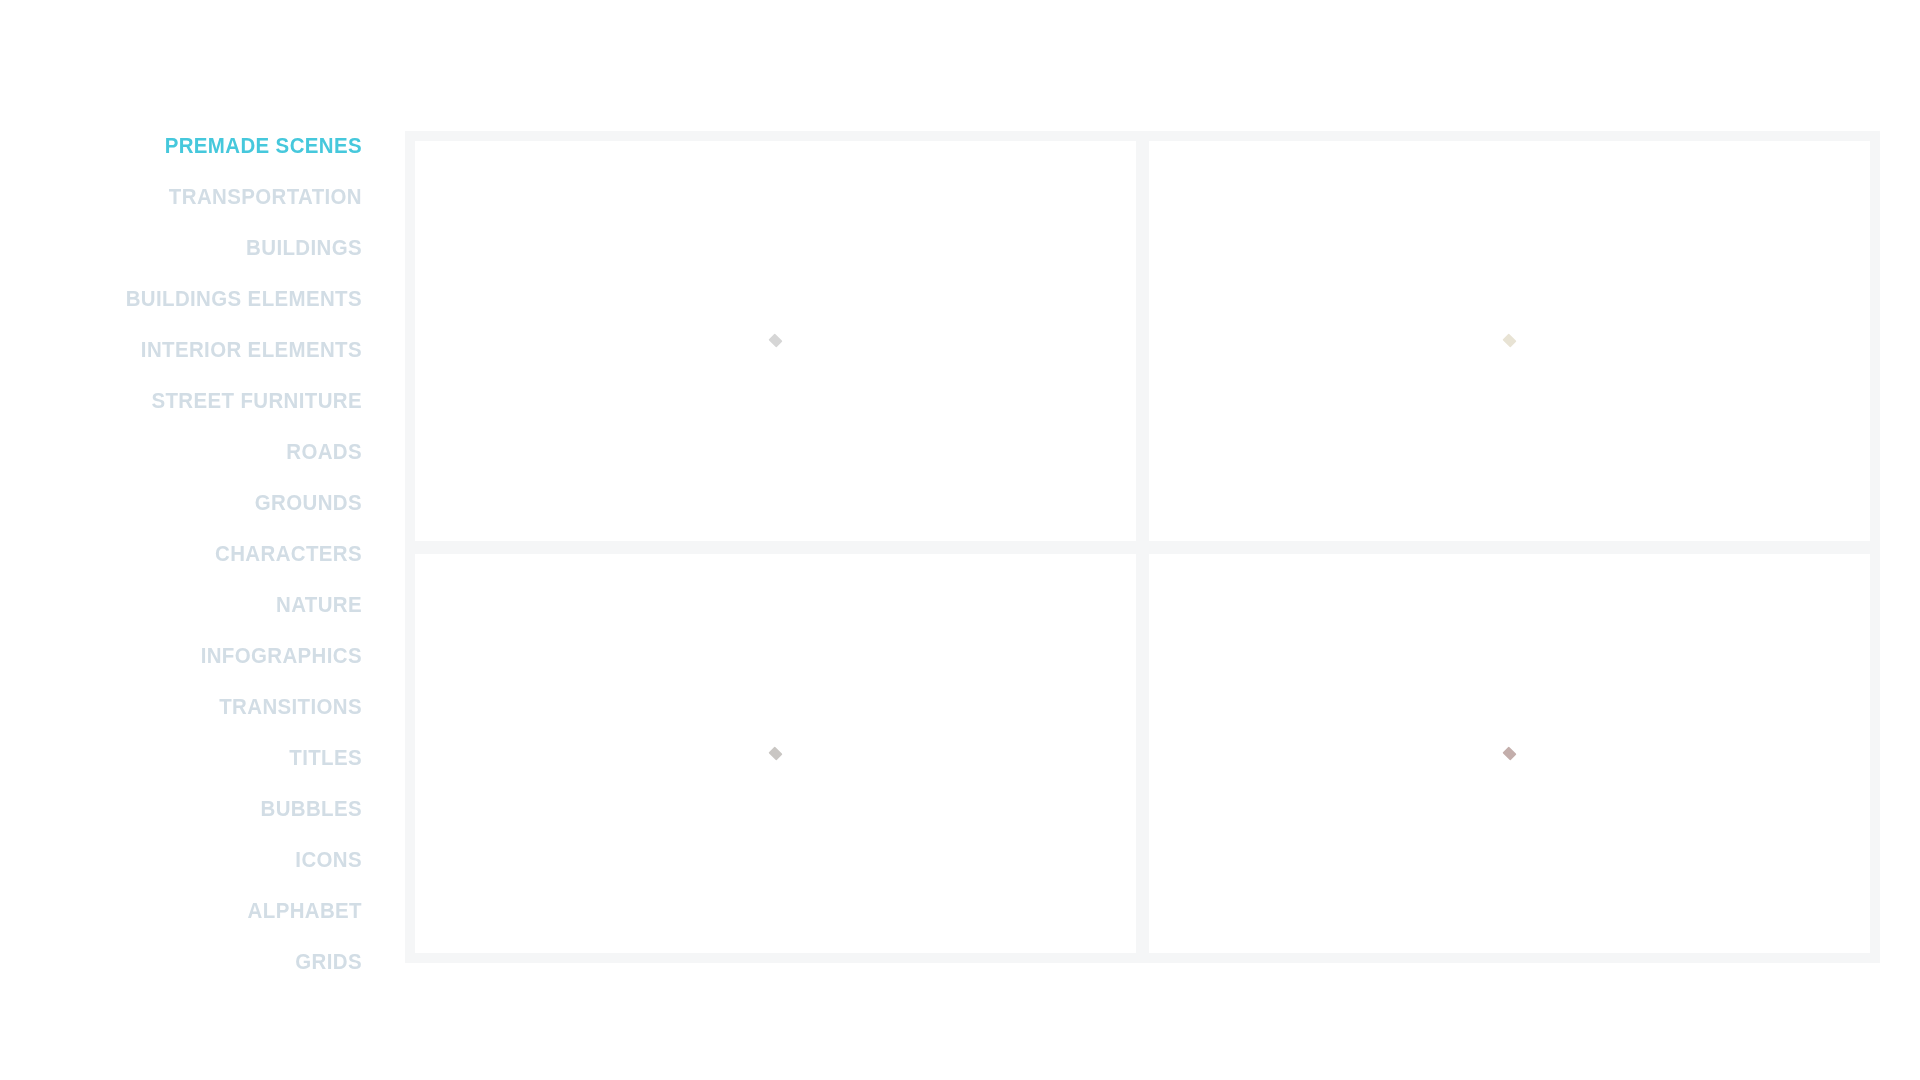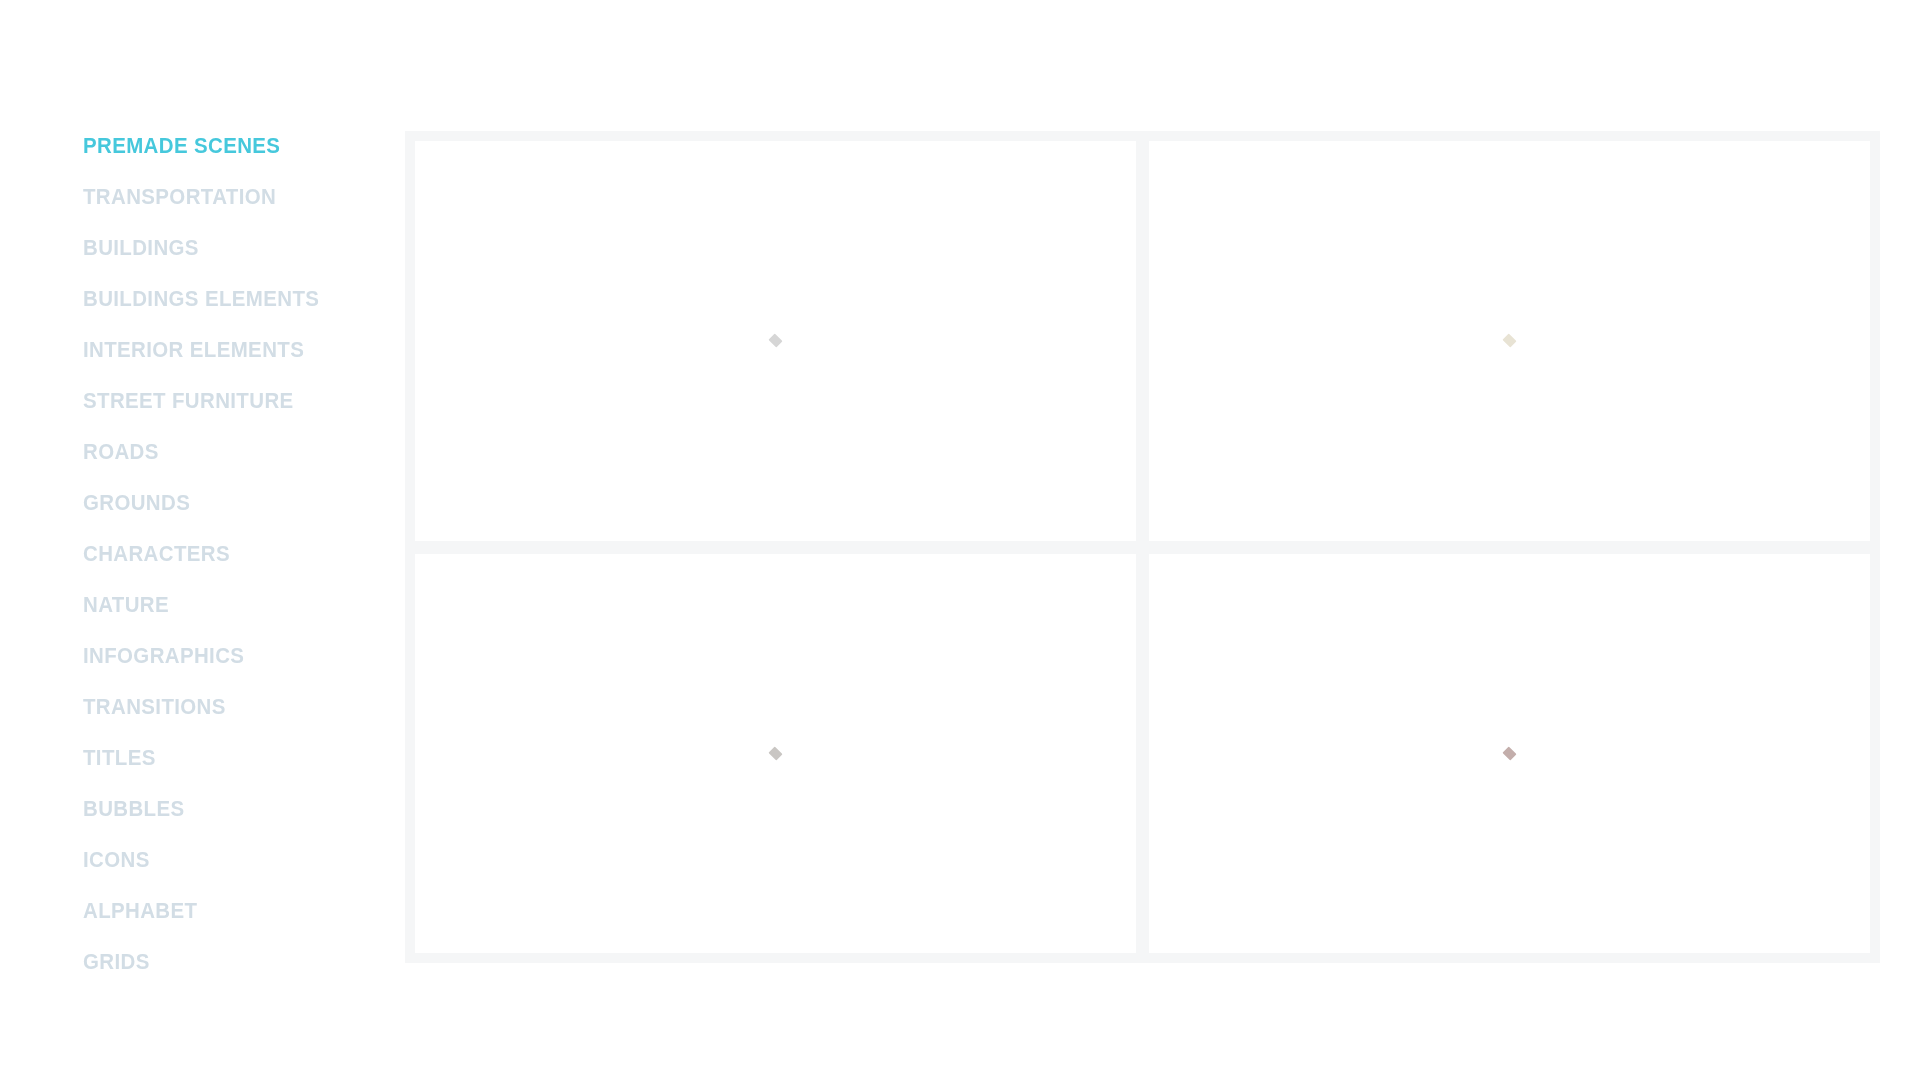--- a/index.html
+++ b/index.html
@@ -14,20 +14,21 @@
   body {
     font-family: "Liberation Sans", "DejaVu Sans", sans-serif;
     -webkit-font-smoothing: antialiased;
   }
 
   #app {
     position: relative;
     width: 1920px;
     height: 1080px;
     background: #ffffff;
+    text-align: right;
   }
 
   
   #sidebar {
     position: absolute;
     left: 83px;
     top: 120px;
     width: 300px;
   }
   .cat-item {

